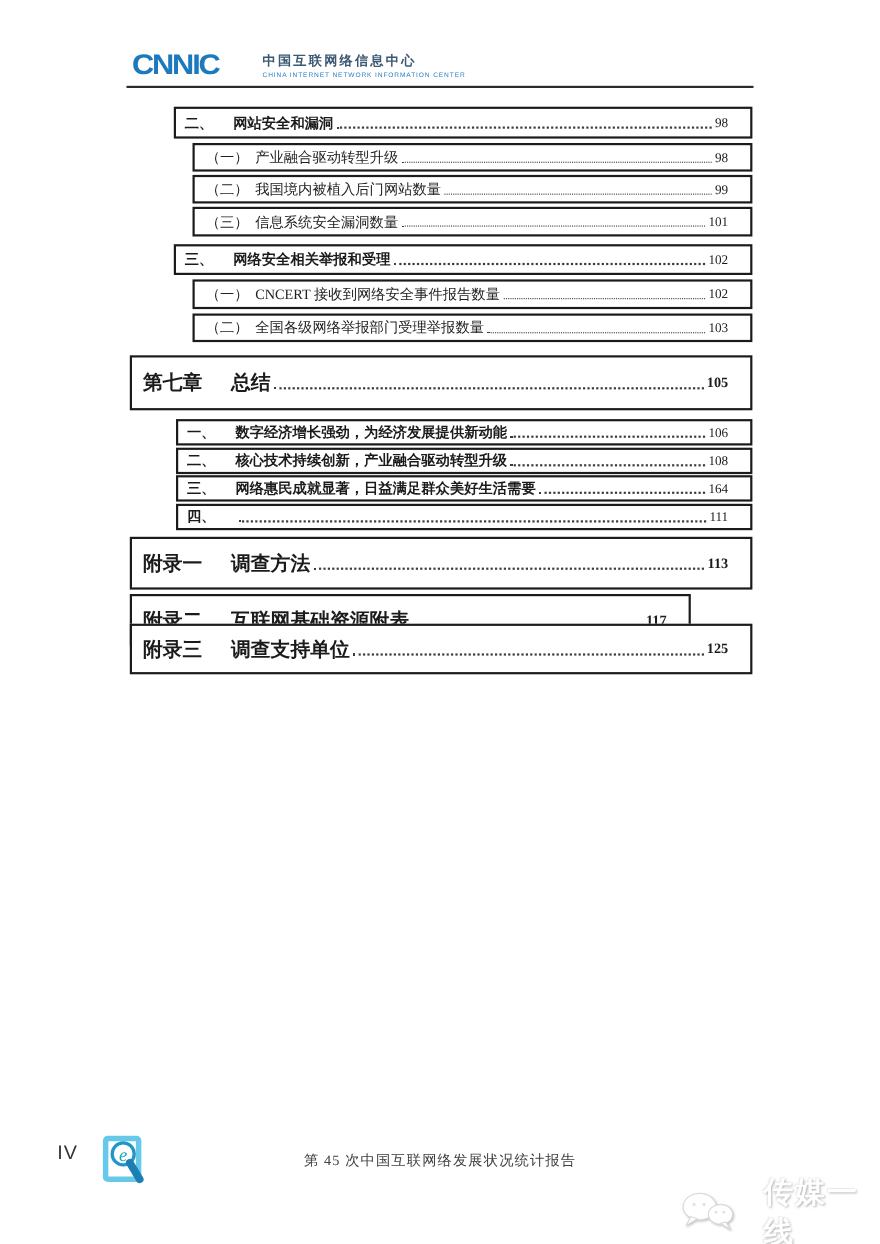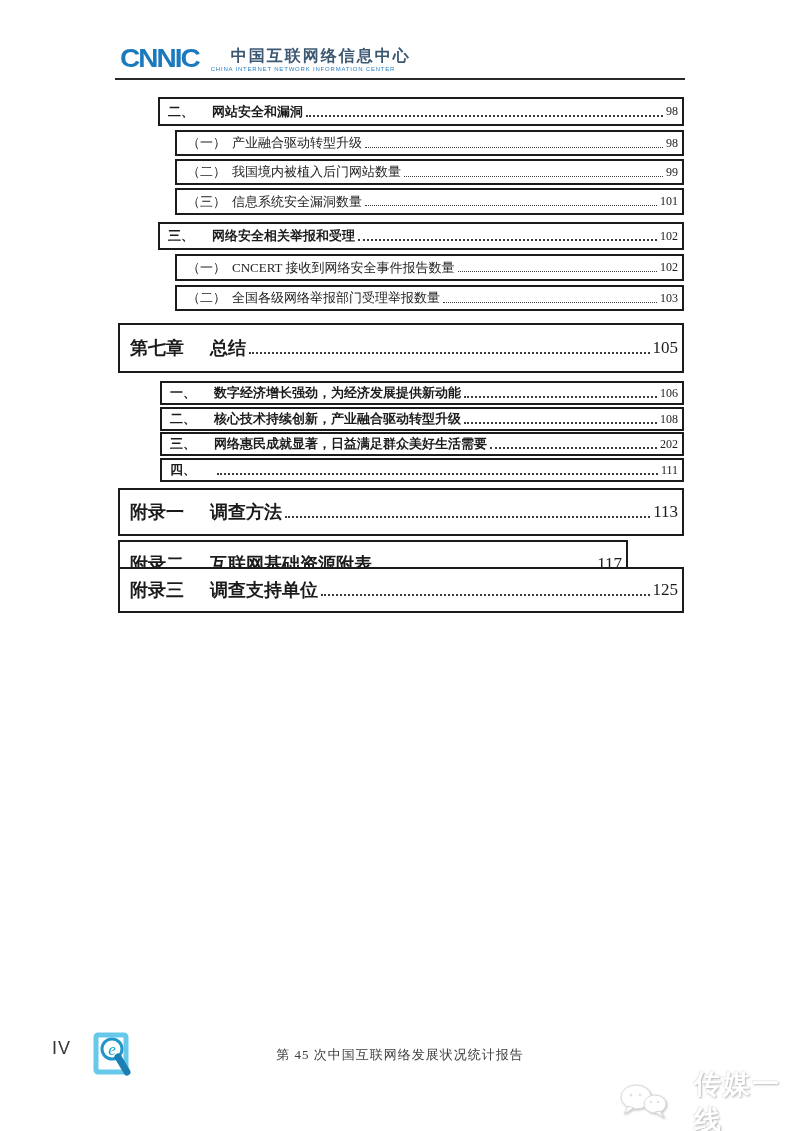--- a/index.html
+++ b/index.html
@@ -7,33 +7,32 @@
   body {
     position:relative;
     background:#ffffff;
     font-family:"Liberation Sans", sans-serif;
     color:#1b1b1b;
     overflow:hidden;
   }
 
   
   .header { position:absolute; left:0; top:0; width:800px; }
-  .logo-block { position:absolute; left:120px; top:46px; display:flex; align-items:center; }
+  .logo-block { position:absolute; left:120px; top:46px; display:flex; align-items:center;gap:28px; }
   .cnnic-word {
     font-family:"Liberation Sans", sans-serif;
     font-weight:800; font-size:28px; line-height:26px;
     letter-spacing:-2px; color:#1b79be;
     transform:scaleY(0.92); transform-origin:top left;
   }
   .org-names { margin-left:12px; }
   .org-cn {
-    font-size:16px; font-weight:bold; color:#3c5872;
+    font-size:12px; font-weight:bold; color:#3c5872;
     letter-spacing:2px; line-height:19px;
     font-family:"Liberation Serif", serif;
-    margin-left:20px;
   }
   .org-en {
     font-size:6px; color:#2a82c4; letter-spacing:0.8px;
     line-height:8px; font-family:"Liberation Sans", sans-serif;
   }
   .header-rule {
     position:absolute; left:115px; top:78px; width:570px; height:2px;
     background:#2b2b2b;
   }
 
@@ -49,38 +48,38 @@
   .row .ttl { flex-shrink:0; }
   .row .dots {
     flex:1 1 auto; height:0;
     border-bottom:2px dotted #3c3c3c;
     margin:0 3px; transform:translateY(4px);
     min-width:10px;
   }
   .row .pg {
     flex-shrink:0;
     font-family:"Liberation Serif", serif;
-    padding-right:4px;
+    padding-right:20px;
   }
 
   .sec { padding-left:8px; font-weight:bold; font-size:13px;
          font-family:"Liberation Sans", sans-serif; }
   .sec .lbl { width:44px; }
   .sec .pg { font-size:12px; font-weight:normal; }
 
   .sub { padding-left:10px; font-weight:normal; font-size:13px;
          font-family:"Liberation Serif", serif; color:#222; }
   .sub .lbl { width:45px; }
   .sub .pg { font-size:12px; }
   .sub .dots { border-bottom-width:1.5px; }
 
   .chap { padding-left:10px; font-weight:bold; font-size:18px;
           font-family:"Liberation Serif", serif; }
   .chap .lbl { width:80px; }
-  .chap .pg { font-size:17px; font-weight:normal; }
+  .chap .pg { font-size:13px; font-weight:bold; }
   .chap .dots { border-bottom-width:2.5px; transform:translateY(5px); }
 
   
   .page-num {
     position:absolute; left:52px; top:1038px;
     font-size:18px; letter-spacing:1px; color:#333;
     font-family:"Liberation Sans", sans-serif;
     text-align:right;
   }
   .footer-logo { position:absolute; left:93px; top:1030px; width:40px; height:48px; }
@@ -174,21 +173,21 @@
 <div class="row sec" style="left:160px;top:407px;width:524px;height:24px">
   <span class="lbl">二、</span>
     <span class="ttl">核心技术持续创新，产业融合驱动转型升级</span>
     <span class="dots"></span>
     <span class="pg">108</span>
 </div>
 <div class="row sec" style="left:160px;top:432px;width:524px;height:24px">
   <span class="lbl">三、</span>
     <span class="ttl">网络惠民成就显著，日益满足群众美好生活需要</span>
     <span class="dots"></span>
-    <span class="pg">202</span>
+    <span class="pg">164</span>
 </div>
 <div class="row sec" style="left:160px;top:458px;width:524px;height:24px">
   <span class="lbl">四、</span>
     <span class="dots"></span>
     <span class="pg">111</span>
 </div>
 <div class="row chap" style="left:118px;top:488px;width:566px;height:48px">
   <span class="lbl">附录一</span>
     <span class="ttl">调查方法</span>
     <span class="dots"></span>

